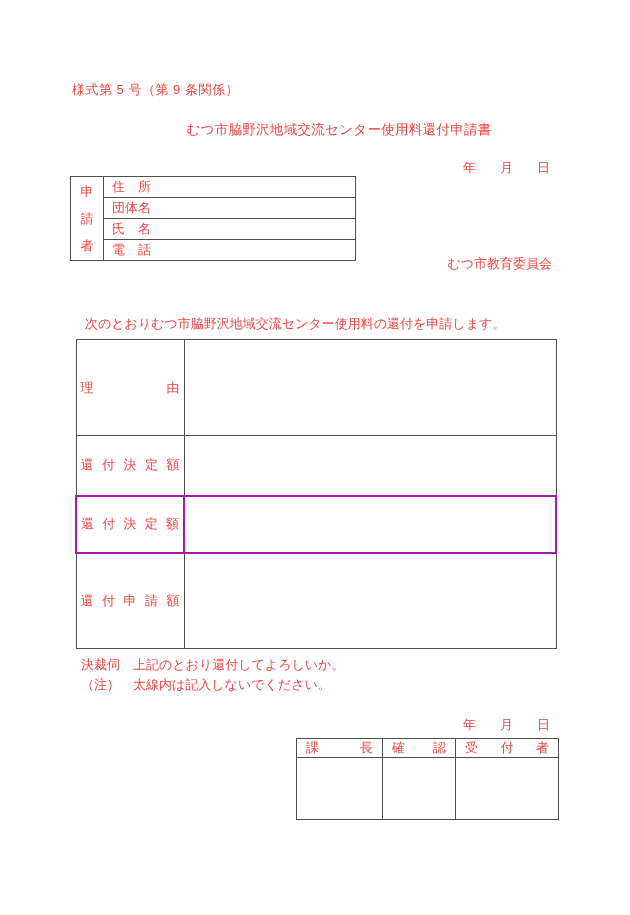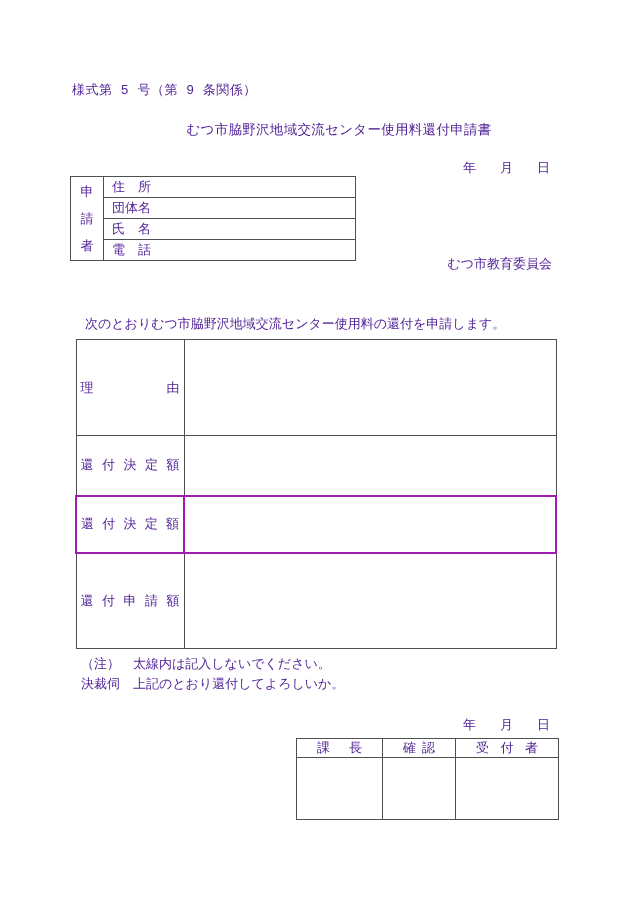--- a/index.html
+++ b/index.html
@@ -5,22 +5,22 @@
   html, body {
     margin: 0;
     padding: 0;
     background: #ffffff;
   }
   .page {
     position: relative;
     width: 630px;
     height: 915px;
     background: #ffffff;
-    font-family: Liberation Mono, monospace;
-    color: #4c1d95;
+    font-family: Liberation Sans, sans-serif;
+    color: #ef4444;
     overflow: hidden;
   }
   .abs { position: absolute; }
 
   .form-number {
     left: 72px; top: 81px;
     font-size: 13px;
     letter-spacing: 0.5px;
   }
   .doc-title {
@@ -110,21 +110,21 @@
   .approval-table {
     left: 296px; top: 738px;
     width: 262px;
   }
   .approval-table col.ac1 { width: 86px; }
   .approval-table col.ac2 { width: 73px; }
   .approval-table col.ac3 { width: 103px; }
   .approval-table tr.head-row { height: 17px; }
   .approval-table tr.body-row { height: 62px; }
   .approval-table td.head-cell {
-    padding: 0 20px;
+    padding: 0 9px;
     text-align: justify;
     text-align-last: justify;
   }
 </style>
 </head>
 <body>
 
 <div class="page">
 
   <div class="abs form-number">様式第 5 号（第 9 条関係）</div>
@@ -192,22 +192,22 @@
         <td class="value-cell"></td>
       </tr>
       <tr class="r-attach">
         <td class="label-cell">還付申請額</td>
         <td class="value-cell"></td>
       </tr>
     </tbody>
   </table>
 
   <div class="abs notes">
+    <div>決裁伺　上記のとおり還付してよろしいか。</div>
     <div>（注）　太線内は記入しないでください。</div>
-    <div>決裁伺　上記のとおり還付してよろしいか。</div>
   </div>
 
   <div class="abs date-line date-bottom">
     <span>年</span>
     <span>月</span>
     <span>日</span>
   </div>
 
   <table class="abs approval-table">
     <colgroup>

